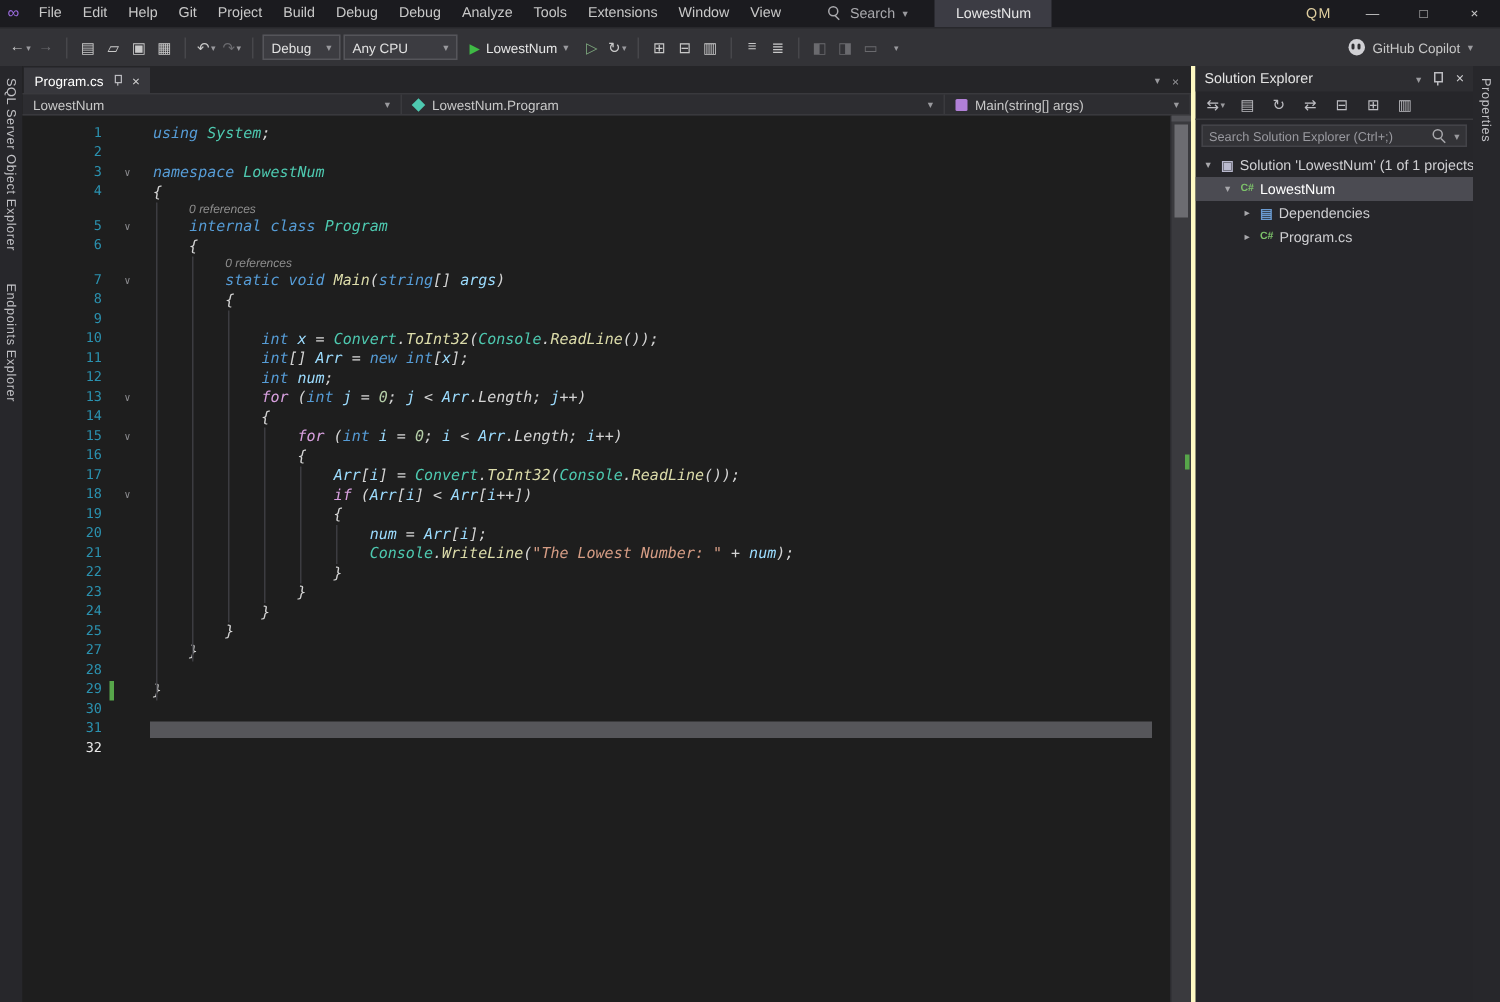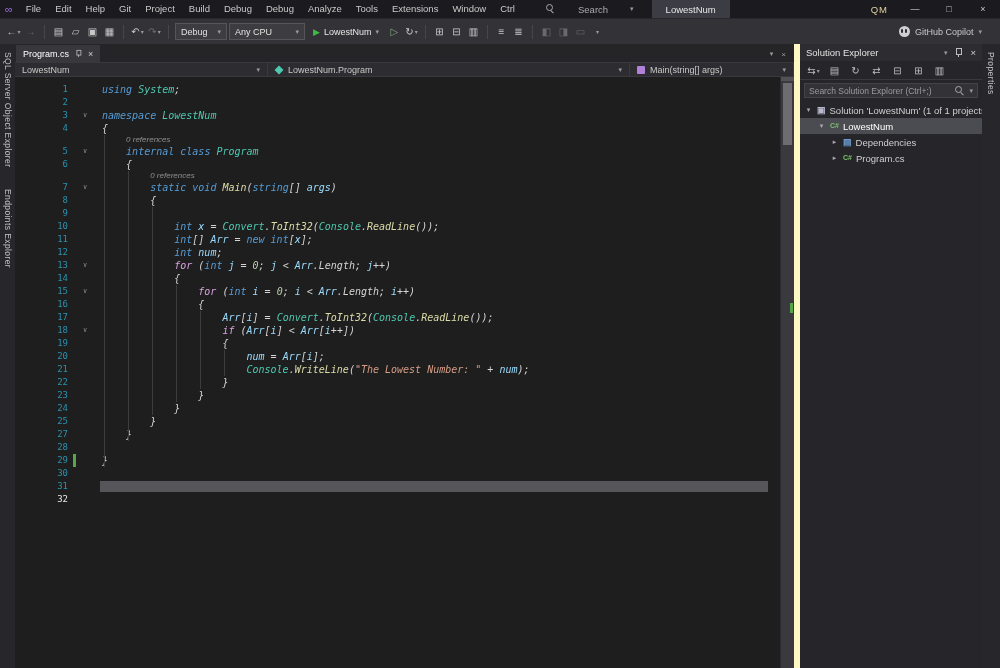--- a/index.html
+++ b/index.html
@@ -5,21 +5,21 @@
   * { margin:0; padding:0; box-sizing:border-box; }
   html,body { width:1000px; height:668px; overflow:hidden; background:#1e1e1e;
               font-family:"Liberation Sans", sans-serif; color:#c8c8c8; }
 
   
   .titlebar { height:18px; background:#1b1b1f; display:flex; align-items:center;
               font-size:9.5px; color:#c9c9c9; }
   .vs-logo { color:#9b6bdf; font-size:11px; margin:0 6px 0 5px; line-height:18px; }
   .menu-bar { display:flex; height:100%; align-items:center; }
   .menu-item { padding:0 7px; line-height:18px; cursor:default; }
-  .tb-search { margin-left:16px; display:flex; align-items:center; gap:22px; padding:0 8px;
+  .tb-search { margin-left:16px; display:flex; align-items:center; gap:5px; padding:0 8px;
                height:14px; color:#a9a9ad; }
   .caret { font-size:7px; color:#9a9a9e; }
   .sol-badge { margin-left:10px; background:#3c3c44; color:#e6e6e6; height:18px;
                display:flex; align-items:center; padding:0 14px; }
   .tb-right { margin-left:auto; display:flex; align-items:center; height:100%; }
   .account { padding:0 10px; color:#e0cfa0; letter-spacing:1px; }
   .win-btn { width:34px; text-align:center; line-height:18px; color:#c8c8c8; font-size:9px; }
 
   
   .toolbar { height:26px; background:#333337; display:flex; align-items:center;
@@ -101,21 +101,21 @@
   .tk-k{color:var(--c-keyword);} .tk-c{color:var(--c-control);} .tk-t{color:var(--c-type);}
   .tk-m{color:var(--c-method);} .tk-s{color:var(--c-string_literal);} .tk-u{color:var(--c-number);}
   .tk-v{color:var(--c-variable);} .tk-p{color:var(--c-plain);}
 
   .vscroll { width:14px; flex:none; background:#3a3a3e; border-left:1px solid #2c2c30; position:relative; }
   .vs-split { position:absolute; top:0; left:0; right:0; height:4px; background:#515156; }
   .vs-thumb { position:absolute; left:2px; right:2px; background:#6c6c71; }
   .vs-mark { position:absolute; right:1px; width:3px; height:10px; }
 
   
-  .se-panel { width:188px; flex:none; background:#26262a; border-left:6px solid #fef9c3;
+  .se-panel { width:188px; flex:none; background:#26262a; border-left:3px solid #fef9c3;
               display:flex; flex-direction:column; font-size:9.5px; color:#cfcfd2; }
   .se-header { height:17px; background:#2d2d31; display:flex; align-items:center; gap:7px;
                padding:0 6px; }
   .se-title { flex:1; color:#e2e2e2; }
   .se-tools { height:19px; display:flex; align-items:center; gap:6px; padding:0 6px;
               border-bottom:1px solid #3a3a3e; color:#bdbdc2; font-size:9px; }
   .se-search { margin:3px 4px 2px 4px; height:15px; background:#333337; border:1px solid #434348;
                display:flex; align-items:center; gap:4px; padding:0 4px; font-size:8.5px; color:#9a9aa0; }
   .se-search span.ph { flex:1; overflow:hidden; white-space:nowrap; }
   .se-tree { flex:1; padding-top:2px; overflow:hidden; }
@@ -142,21 +142,21 @@
       <span class="menu-item">Help</span>
       <span class="menu-item">Git</span>
       <span class="menu-item">Project</span>
       <span class="menu-item">Build</span>
       <span class="menu-item">Debug</span>
       <span class="menu-item">Debug</span>
       <span class="menu-item">Analyze</span>
       <span class="menu-item">Tools</span>
       <span class="menu-item">Extensions</span>
       <span class="menu-item">Window</span>
-      <span class="menu-item">Ctrl</span>
+      <span class="menu-item">View</span>
     </nav>
   <div class="tb-search">
     <span class="mag"></span>
     <span>Search</span>
     <span class="caret">▾</span>
   </div>
   <div class="sol-badge">LowestNum</div>
   <div class="tb-right">
     <span class="account">QM</span>
     <span class="win-btn">—</span>

